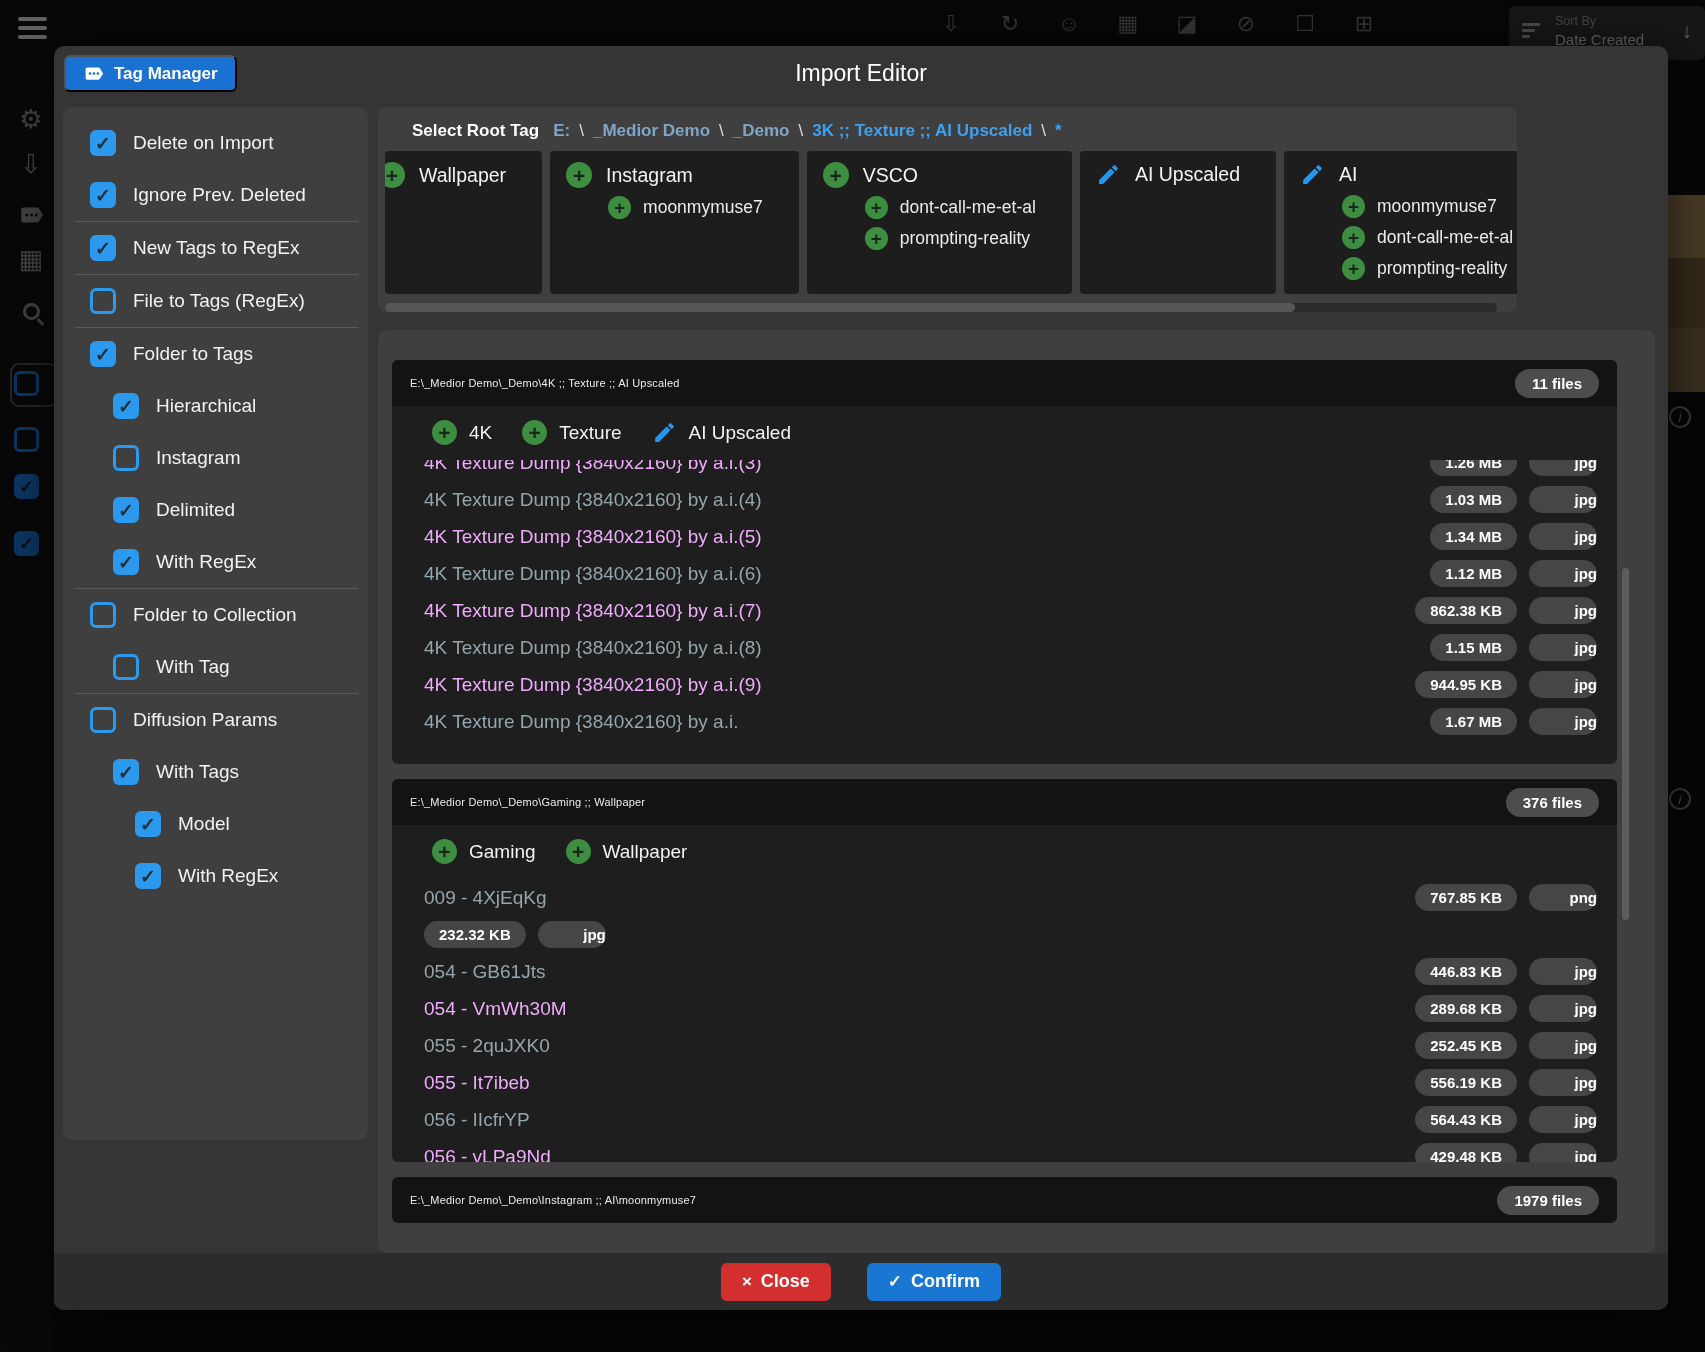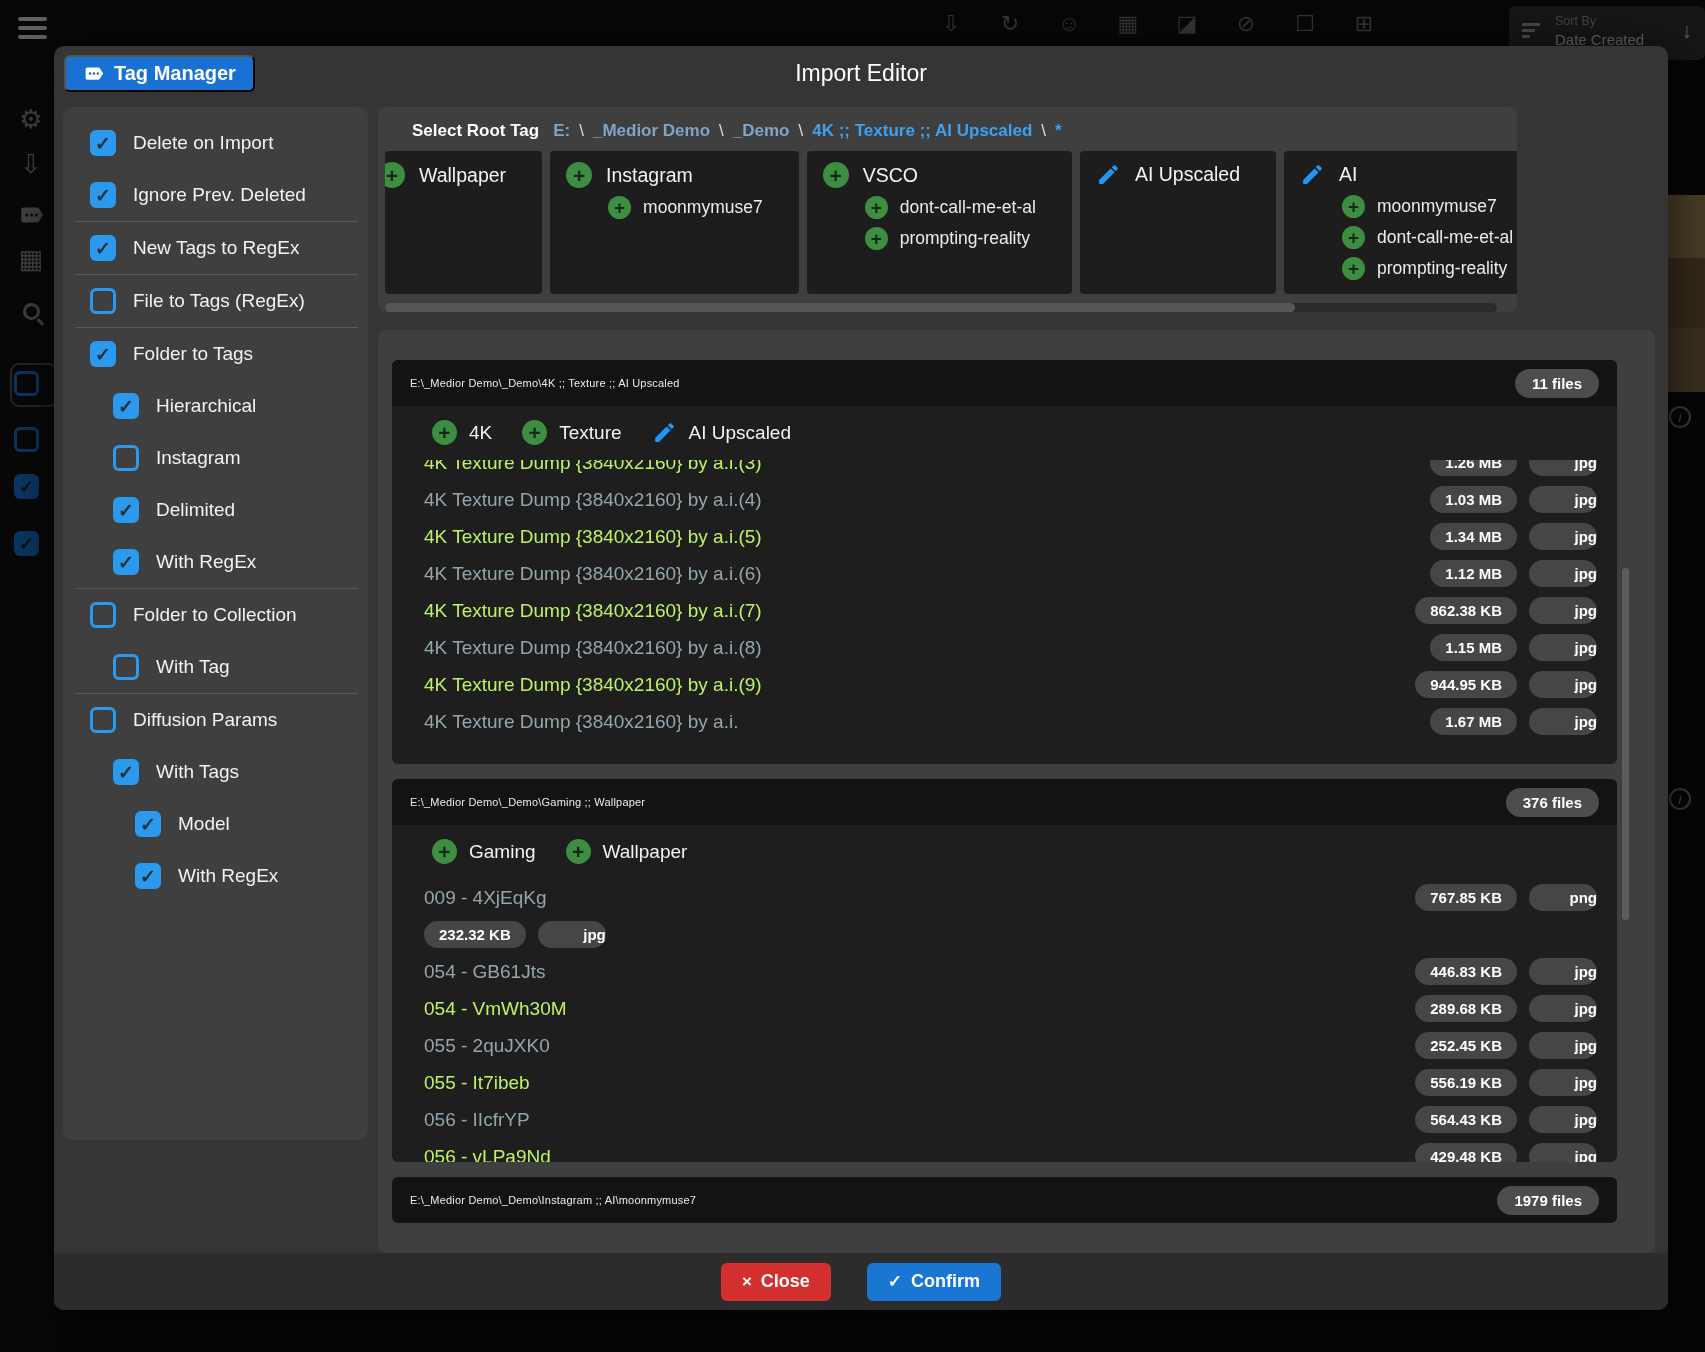--- a/index.html
+++ b/index.html
@@ -40,21 +40,21 @@
               color:#999; font-size:13px; display:flex; align-items:center; justify-content:center; font-style:italic; }
   .overlay { position:absolute; inset:0; background:rgba(0,0,0,0.53); }
 
   
   .dialog { position:absolute; left:54px; top:46px; width:1614px; height:1264px; background:#353535;
             border-radius:10px; box-shadow:0 10px 50px rgba(0,0,0,.65); }
   .dlg-title { position:absolute; top:14px; left:0; width:100%; text-align:center; font-size:23px;
                font-weight:500; color:#ffffff; pointer-events:none; }
   .tagman-btn { position:absolute; left:10px; top:9px; height:37px; padding:0 17px; background:#1972d2;
                 border-radius:6px; display:inline-flex; align-items:center; gap:10px; color:#fff;
-                font-size:20px; font-weight:600; cursor:pointer; }
+                font-size:17px; font-weight:600; cursor:pointer; }
 
   
   .side-panel { position:absolute; left:9px; top:61px; width:305px; height:1033px; background:#3f3f3f;
                 border-radius:10px; padding-top:10px; overflow:hidden; }
   .opt { height:52px; display:flex; align-items:center; cursor:pointer; }
   .cb { width:26px; height:26px; border-radius:6px; flex:none; }
   .cb.off { box-shadow: inset 0 0 0 3px #2b99ee; }
   .cb.on { background:#2b99ee; display:flex; align-items:center; justify-content:center; }
   .cb.on::after { content:"\2713"; color:#223038; font-size:19px; font-weight:bold; }
   .opt-label { margin-left:17px; font-size:19px; color:#f2f2f2; }
@@ -91,21 +91,21 @@
   .sec-path { font-size:11px; color:#ececec; letter-spacing:.2px; }
   .sec-badge { margin-left:auto; background:#4d4d4d; color:#ffffff; font-size:15px; font-weight:bold;
                padding:6px 17px; border-radius:999px; }
   .chips { display:flex; align-items:center; gap:30px; padding:14px 18px 15px 40px; }
   .chip { display:flex; align-items:center; gap:12px; font-size:19px; color:#f2f2f2; font-weight:500; cursor:pointer; }
   .rows { padding:0 20px 0 32px; overflow:hidden; }
   .sec0 .rows { height:304px; }
   .sec0 .frow:first-child { margin-top:-16px; }
   .sec1 .rows { height:283px; }
   .frow { display:flex; align-items:center; height:37px; gap:12px; }
-  .fname { flex:1; font-size:19px; color:#bef264; white-space:nowrap; }
+  .fname { flex:1; font-size:19px; color:#f0abfc; white-space:nowrap; }
   .fname.muted { color:#95a5ad; }
   .pill { background:#464646; color:#fff; font-size:15px; font-weight:bold; padding:5px 15px;
           border-radius:999px; white-space:nowrap; }
   .pill.type { width:68px; text-align:right; padding:5px 0; }
 
   
   .dlg-footer { position:absolute; bottom:0; left:0; right:0; height:57px; background:#2c2c2c;
                 border-radius:0 0 10px 10px; display:flex; align-items:center; justify-content:center; gap:36px; }
   .btn { height:38px; display:inline-flex; align-items:center; gap:9px; padding:0 21px; border-radius:6px;
          color:#fff; font-size:18px; font-weight:600; cursor:pointer; border:none; }
@@ -261,21 +261,21 @@
   <div class="root-panel">
     <div class="crumbs">
       <span class="crumb-label">Select Root Tag</span>
       <span id="crumb-segs" style="display:flex;gap:9px;align-items:center">
           <span class="seg parent">E:</span>
           <span class="sep">\</span>
           <span class="seg parent">_Medior Demo</span>
           <span class="sep">\</span>
           <span class="seg parent">_Demo</span>
           <span class="sep">\</span>
-          <span class="seg current">4K ;; Texture ;; AI Upscaled</span>
+          <span class="seg current">3K ;; Texture ;; AI Upscaled</span>
           <span class="sep">\</span>
           <span class="seg current">*</span>
         </span>
     </div>
     <div class="cards" id="cards-row">
         <div class="card clipped">
     <div class="hdr">
             <span class="plus">+</span>
             <span class="cname">Wallpaper</span>
           </div>

